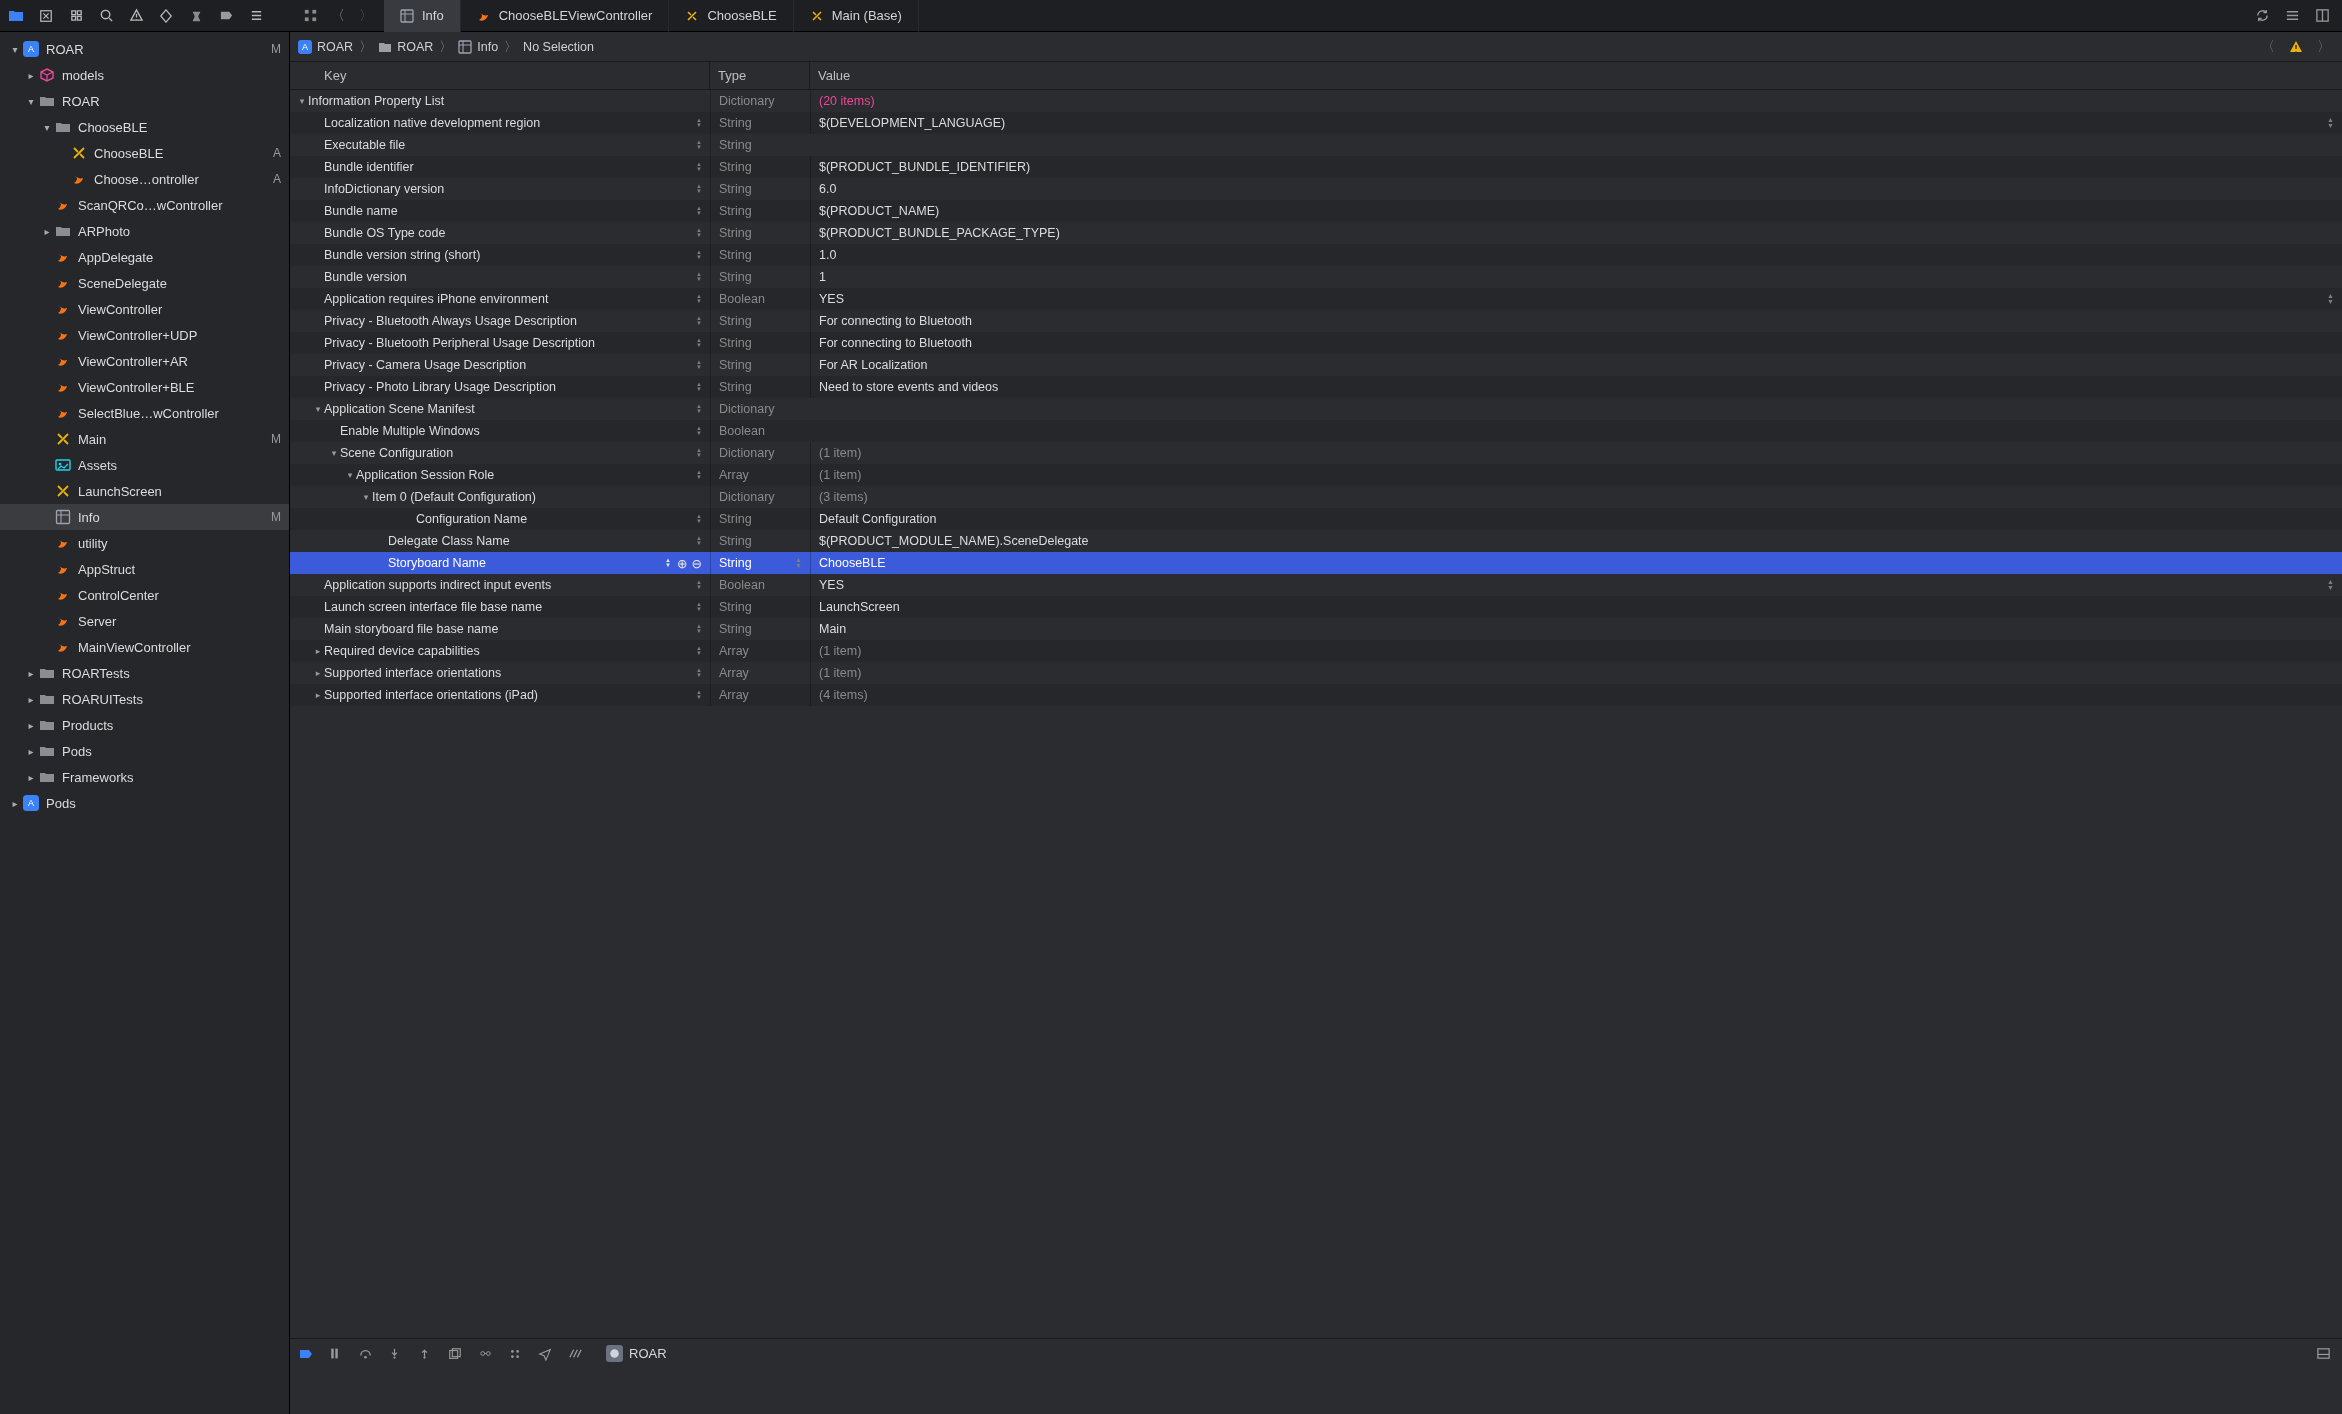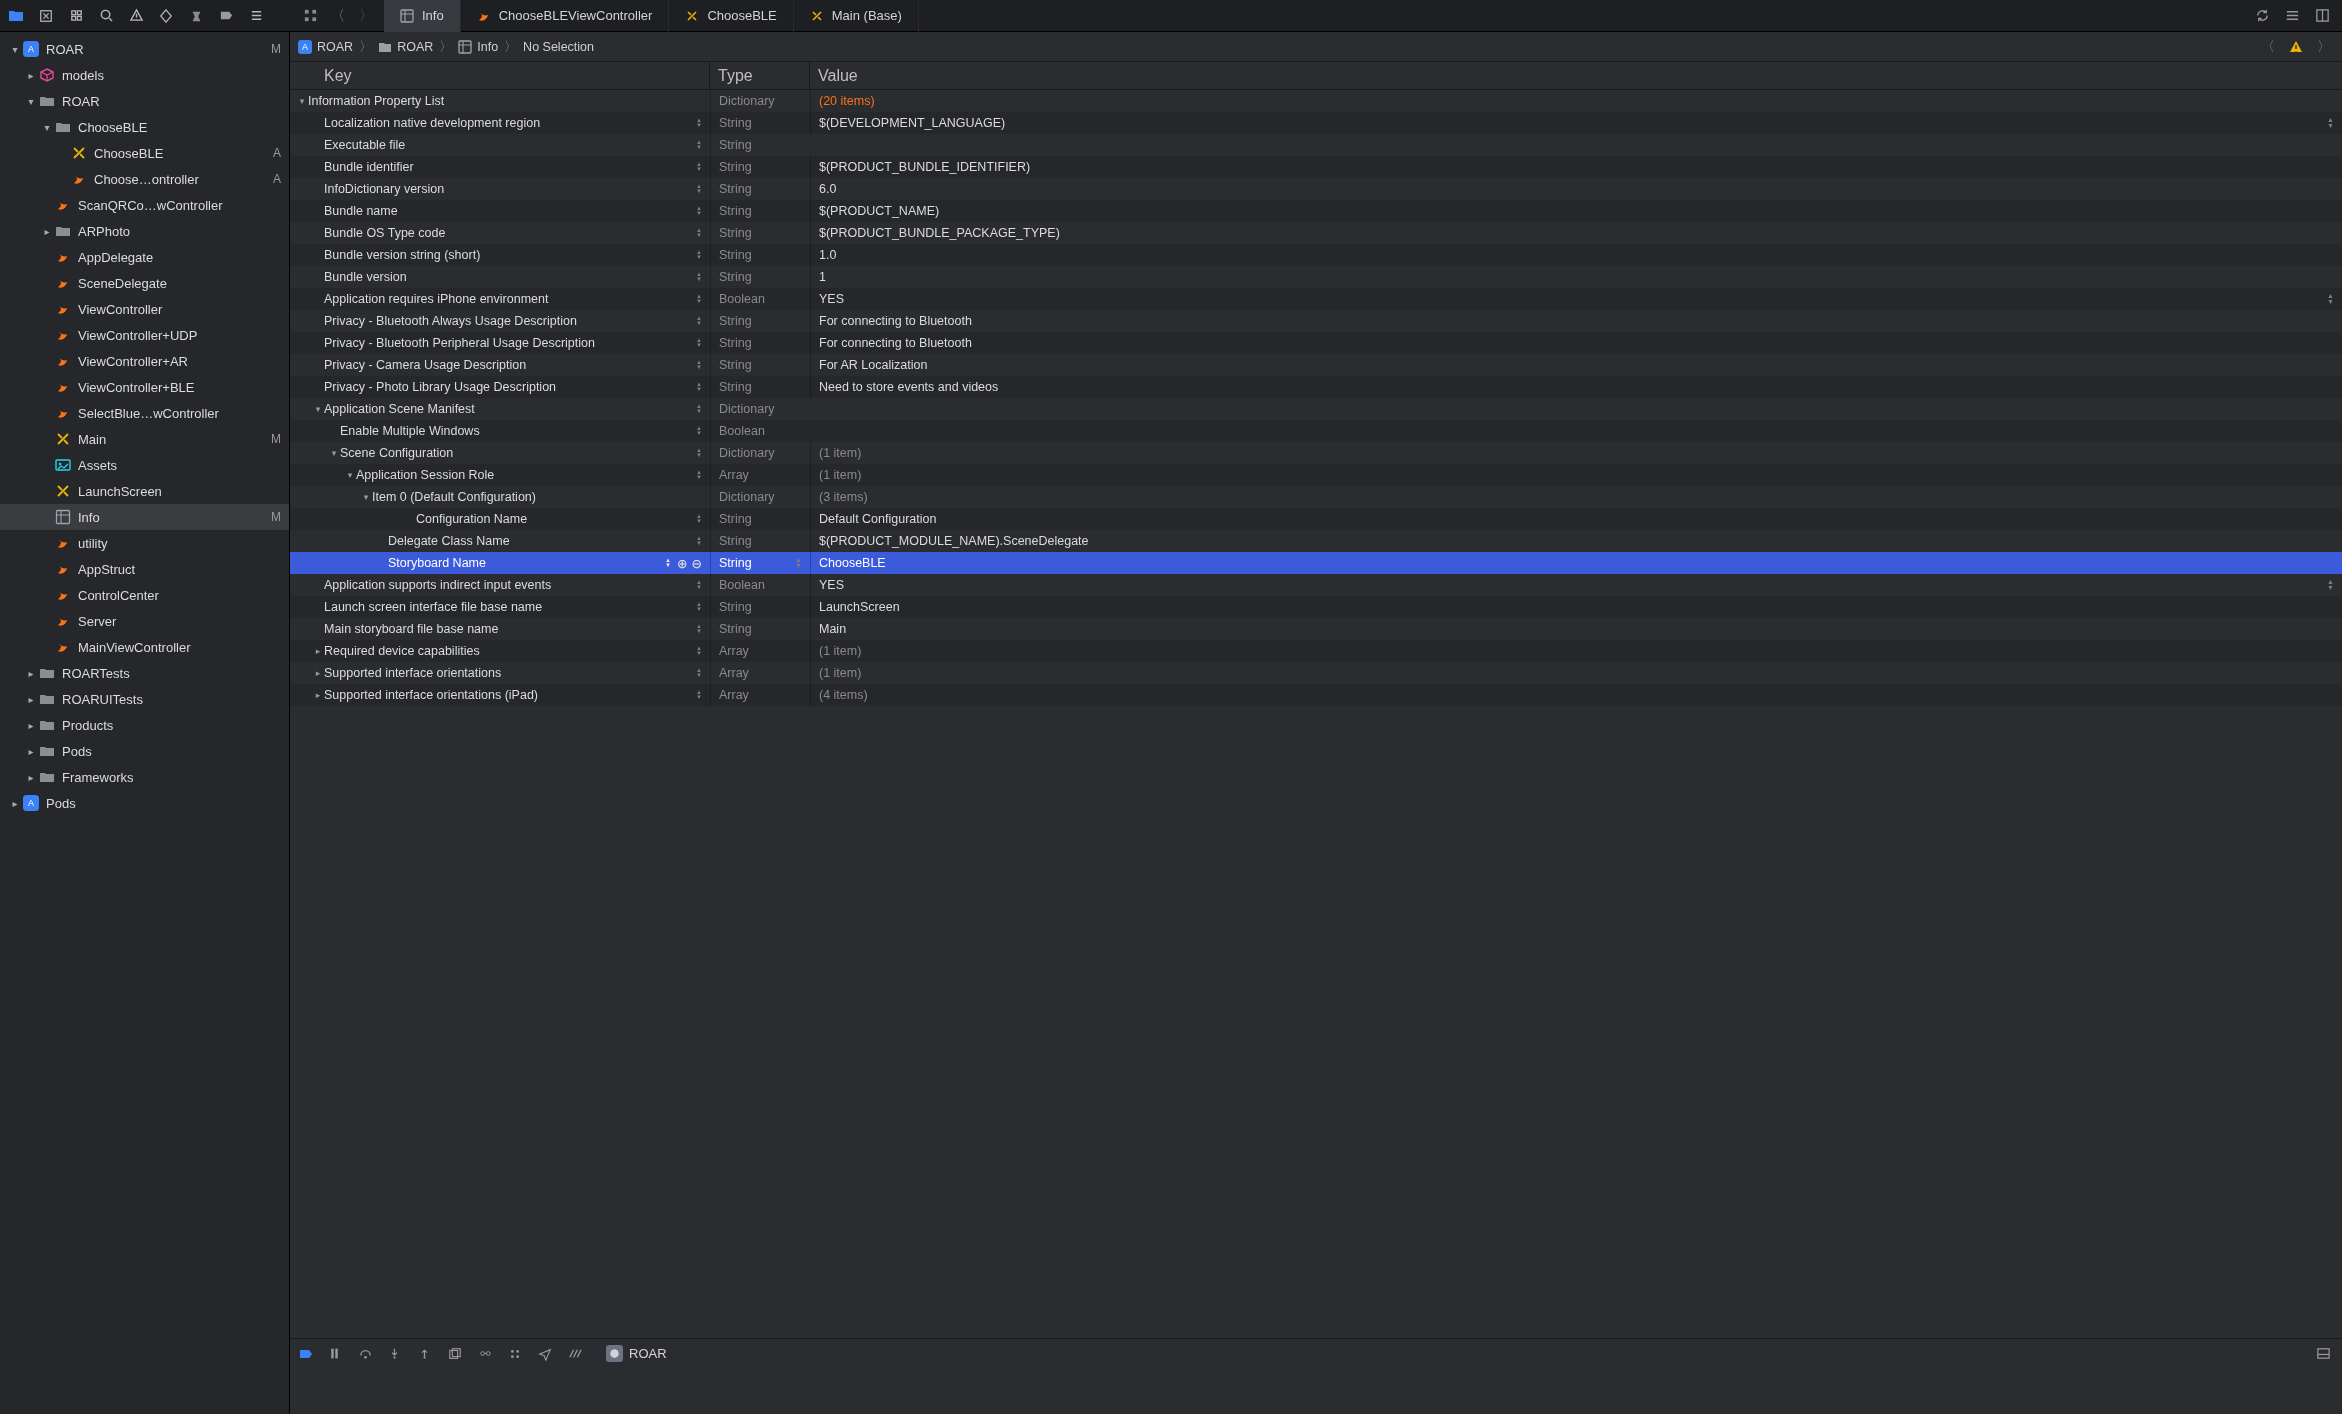--- a/index.html
+++ b/index.html
@@ -108,21 +108,21 @@
 .breadcrumb-bar .sep { color: #888; }
 .bc-right { margin-left: auto; display:flex; gap:8px; align-items:center; }
 
 
 .plist-header {
   display: grid;
   grid-template-columns: minmax(360px,420px) 100px 1fr;
   height: 28px;
   background: #2b2c30;
   border-bottom: 1px solid #1a1a1c;
-  font-size: 16px; color: #bfbfbf;
+  font-size: 13px; color: #bfbfbf;
 }
 .plist-header > div { display:flex; align-items:center; padding: 0 8px; border-right: 1px solid #1a1a1c;}
 .plist-header > div:last-child { border-right:none; }
 .plist-header > div:first-child { padding-left: 34px; }
 .plist-body { flex: 1; overflow-y: auto; }
 .plist-row {
   display: grid;
   grid-template-columns: minmax(360px,420px) 100px 1fr;
   height: 22px;
   font-size: 12.5px;
@@ -646,21 +646,21 @@
     <div class="plist-body" id="plist">
         <div class="plist-row">
           <div class="col-key" style="padding-left:6px">
             <span class="chev">▾</span>
             <span class="kname">Information Property List</span>
           </div>
           <div class="col-type">
             <span>Dictionary</span>
           </div>
           <div class="col-val">
-            <span style="color:#f97316">(20 items)</span>
+            <span style="color:#ec4899">(20 items)</span>
           </div>
         </div>
         <div class="plist-row">
           <div class="col-key" style="padding-left:22px">
             <span class="chev"></span>
             <span class="kname">Localization native development region</span>
             <span class="stepper">▲<br>▼</span>
           </div>
           <div class="col-type">
             <span>String</span>

